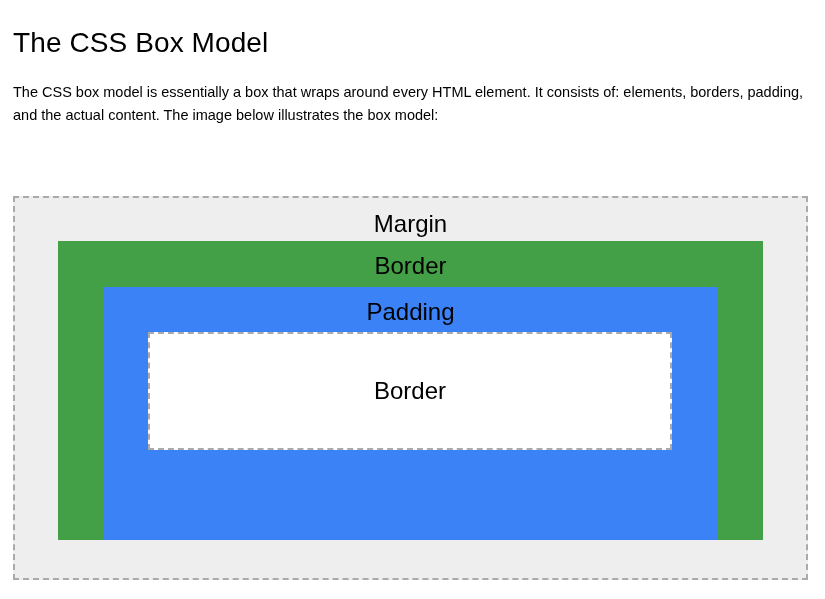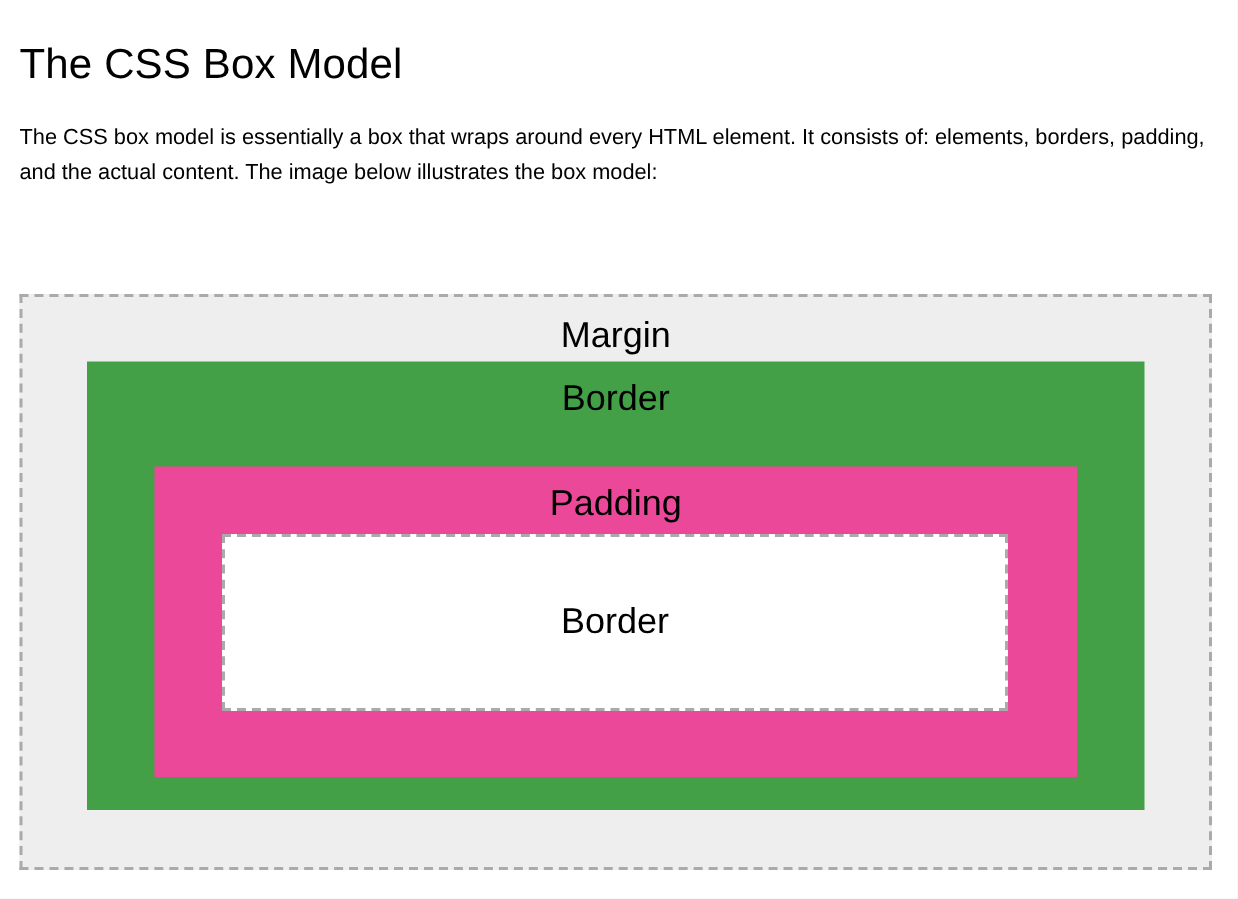--- a/index.html
+++ b/index.html
@@ -78,24 +78,23 @@
     box-sizing: border-box;
     background: #43a047;
   }
   .border-band-label { padding-top: 13px; }
 
   .padding-box {
     position: absolute;
     left: 45px;
     top: 46px;
     width: 615px;
-    height: 207px;
+    height: 253px;
     box-sizing: border-box;
-    background: #ec4899;
-    margin-top: 24px;
+    background: #3b82f6;
   }
   .padding-band-label { padding-top: 13px; }
 
   .content-box {
     position: absolute;
     left: 45px;
     top: 45px;
     width: 524px;
     height: 118px;
     box-sizing: border-box;

